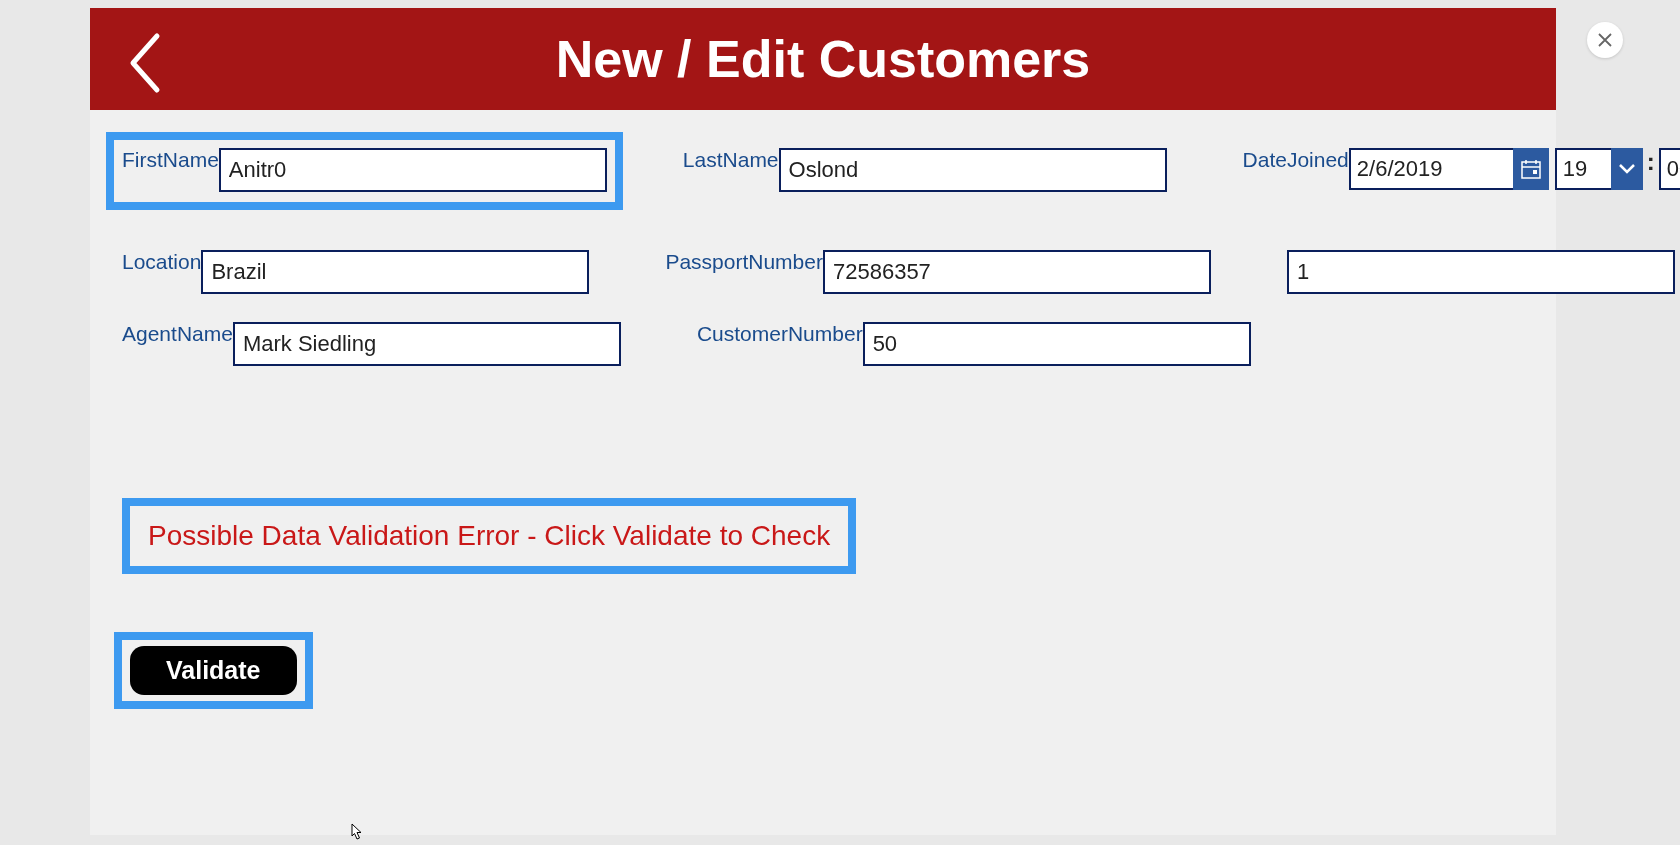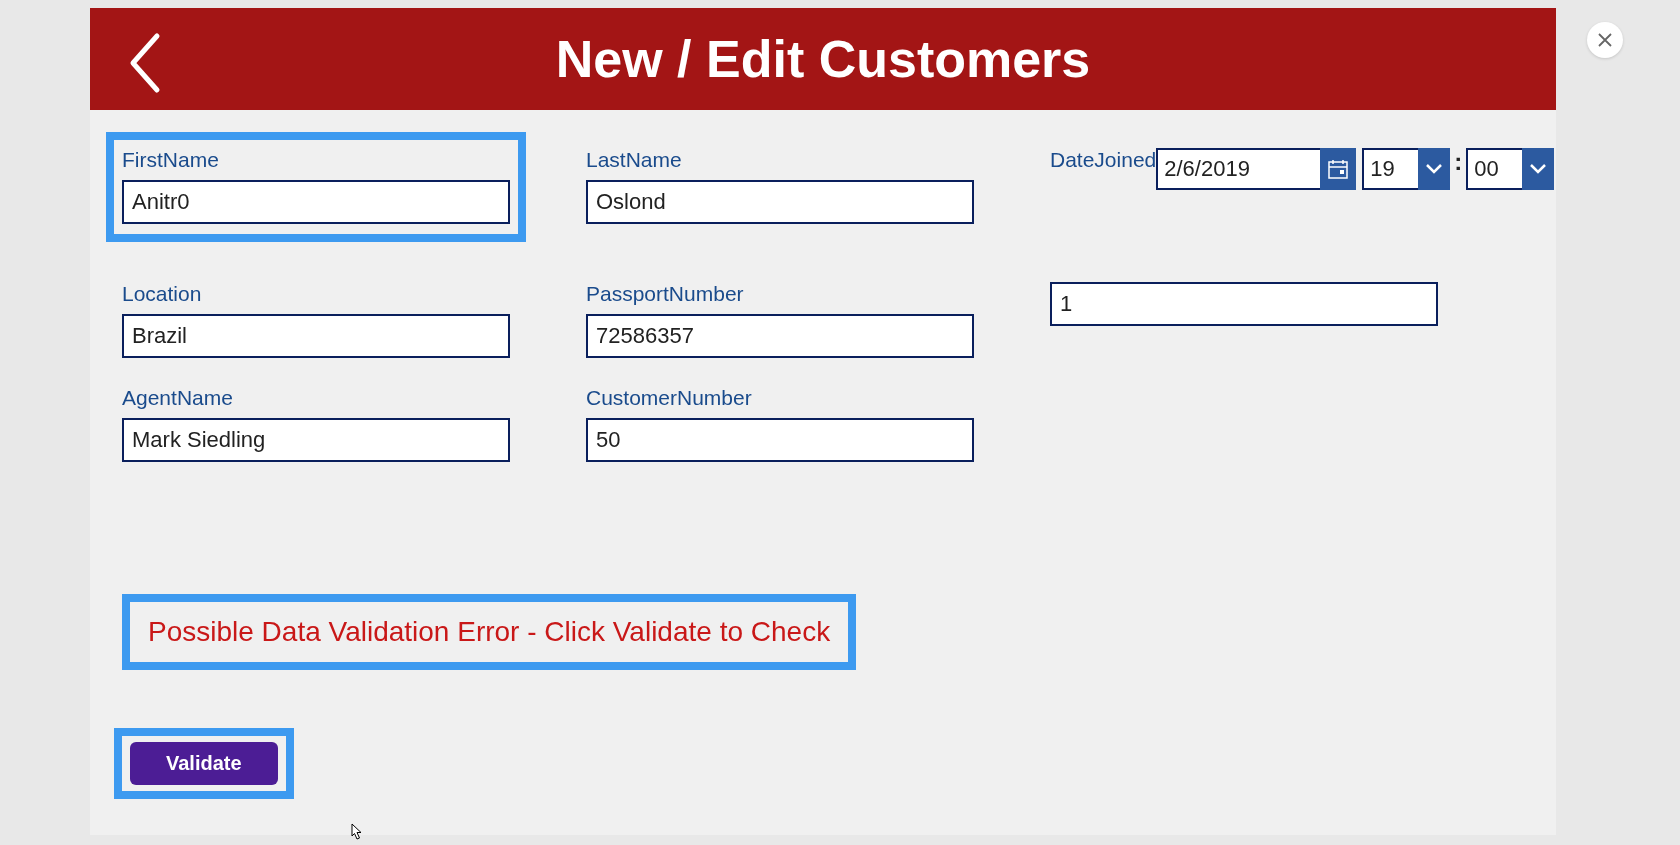--- a/index.html
+++ b/index.html
@@ -76,21 +76,21 @@
       position: relative;
     }
     .form-row {
       display: flex;
       gap: 76px;
       margin-bottom: 28px;
       align-items: flex-start;
     }
     .field-group {
       display: flex;
-      flex-direction: column;
+      flex-direction: row;
     }
     .field-label {
       color: #1a4b8c;
       font-size: 21px;
       margin-bottom: 8px;
       font-weight: 400;
     }
     .field-input {
       border: 2px solid #0a1f5c;
       background: #fff;
@@ -184,25 +184,25 @@
       font-size: 28px;
     }
     .validate-wrap {
       border: 8px solid #3d9af0;
       display: inline-block;
       padding: 6px 8px;
       margin-top: 58px;
       margin-left: -8px;
     }
     .validate-btn {
-      background: #4c1d95;
+      background: #000000;
       color: #fff;
       border: none;
-      border-radius: 6px;
-      font-size: 20px;
+      border-radius: 14px;
+      font-size: 25px;
       font-weight: 600;
       padding: 10px 36px;
       cursor: pointer;
     }
     .cursor-icon{
       position:absolute;
       left:256px;
       top:712px;
       pointer-events:none;
     }

